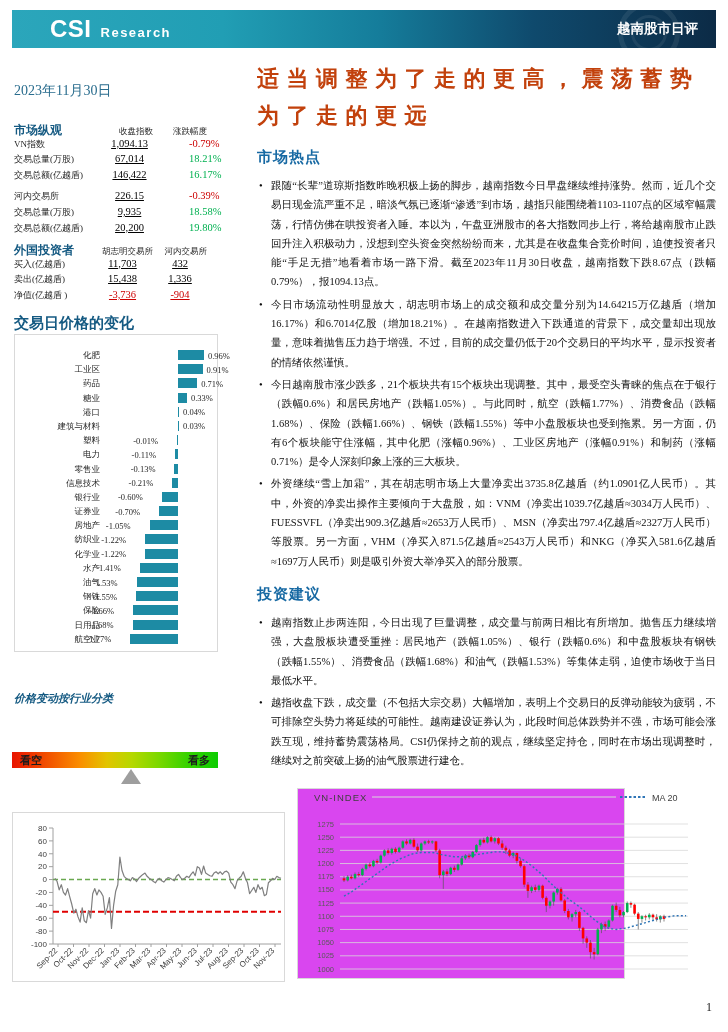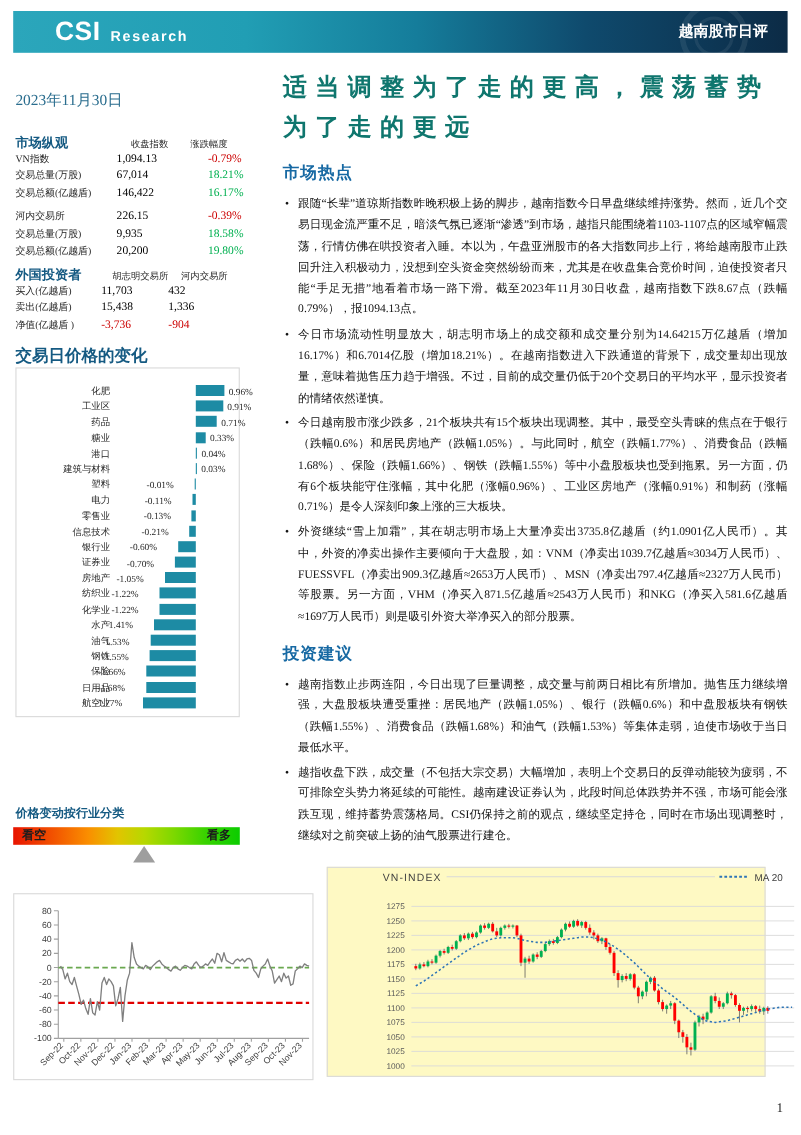--- a/index.html
+++ b/index.html
@@ -23,56 +23,56 @@
   .date{position:absolute;left:14px;top:82px;font-size:14px;color:#2a6d8e;}
 
   
   .mkt{position:absolute;left:14px;top:122px;width:230px;}
   .fi{position:absolute;left:14px;top:242px;width:230px;}
   .trow{display:grid;grid-template-columns:92px 47px 54px;align-items:baseline;height:15.6px;}
   .fi .trow{grid-template-columns:78px 61px 54px;}
   .sec-label{font-family:"Liberation Sans",sans-serif;font-weight:bold;color:#155a82;font-size:12px;white-space:nowrap;}
   .colh{font-family:"Liberation Sans",sans-serif;font-size:8.5px;color:#262626;text-align:right;white-space:nowrap;}
   .rlabel{font-size:9px;color:#262626;white-space:nowrap;}
-  .rval{font-size:10.5px;text-align:left;color:#000;white-space:nowrap;}
+  .rval{font-size:10.5px;text-align:center;color:#000;white-space:nowrap;text-decoration:underline;}
   .chg{font-size:10.5px;text-align:right;padding-left:36px;}
   .chg.up{color:#00b050}.chg.down{color:#cc0000}
   .rval.neg{color:#cc0000}
   .tgap{height:6px;}
 
   
   .sector-title{position:absolute;left:14px;top:314px;font-family:"Liberation Sans",sans-serif;
     font-weight:bold;font-size:15px;color:#155a82;}
   .sector-box{position:absolute;left:14px;top:334px;width:204px;height:318px;border:1px solid #d9d9d9;
     box-sizing:border-box;padding-top:13px;background:#fff;padding-left:16px;}
   .sb-row{position:relative;height:14.2px;}
   .sb-cat{position:absolute;right:117px;top:2px;font-size:8.5px;color:#262626;white-space:nowrap;}
   .sb-bar{position:absolute;top:2px;height:10px;}
   .sb-val{position:absolute;top:2.5px;font-size:8.5px;color:#262626;white-space:nowrap;}
 
   
-  .gauge-title{position:absolute;left:14px;top:732px;font-family:"Liberation Sans",sans-serif;
-    font-weight:bold;font-size:11px;color:#155a82;}
+  .gauge-title{position:absolute;left:14px;top:691px;font-family:"Liberation Sans",sans-serif;
+    font-weight:bold;font-size:11px;color:#155a82;font-style:italic;}
   .gauge-bar{position:absolute;left:12px;top:752px;width:206px;height:16px;
     background:linear-gradient(90deg,#e81400 0%,#f25400 18%,#fa8e00 33%,#e2c400 46%,#b6d800 58%,#7cd800 71%,#38d200 85%,#0bcc00 100%);
     display:flex;justify-content:space-between;align-items:center;}
   .glabel{font-size:11px;font-weight:bold;color:#1c1c1c;padding:0 8px;line-height:16px;}
   .gauge-marker{position:absolute;top:769px;width:0;height:0;
     border-left:10px solid transparent;border-right:10px solid transparent;
     border-bottom:15px solid #9e9e9e;}
 
   
   .line-box{position:absolute;left:12px;top:812px;width:273px;height:170px;border:1px solid #d9d9d9;
     box-sizing:border-box;background:#fff;}
-  .candle-box{position:absolute;left:297px;top:788px;width:399px;height:191px;border:1px solid #d9d9d9;
-    box-sizing:border-box;background:#fef9c3;padding-left:34px;}
+  .candle-box{position:absolute;left:297px;top:788px;width:328px;height:191px;border:1px solid #d9d9d9;
+    box-sizing:border-box;background:#d946ef;}
 
   
   .right-col{position:absolute;left:257px;top:60px;width:459px;}
-  .title{font-weight:bold;font-size:22px;color:#0f766e;letter-spacing:7.5px;line-height:37px;width:458px;}
+  .title{font-weight:bold;font-size:22px;color:#c2410c;letter-spacing:7.5px;line-height:37px;width:458px;}
   .sec-head{font-family:Liberation Mono, monospace;font-weight:bold;font-size:15px;color:#1769a3;
     margin-top:14px;margin-bottom:9px;letter-spacing:1px;}
   .bullet{position:relative;padding-left:14px;font-size:10.5px;line-height:19.3px;text-align:justify;
     color:#111;margin-bottom:3px;}
   .bullet::before{content:"\2022";position:absolute;left:2px;top:0;color:#111;}
 
   .page-num{position:absolute;right:16px;top:1000px;font-size:12px;color:#222;}
 
   svg text{font-family:"Liberation Sans",sans-serif;}
 </style>

